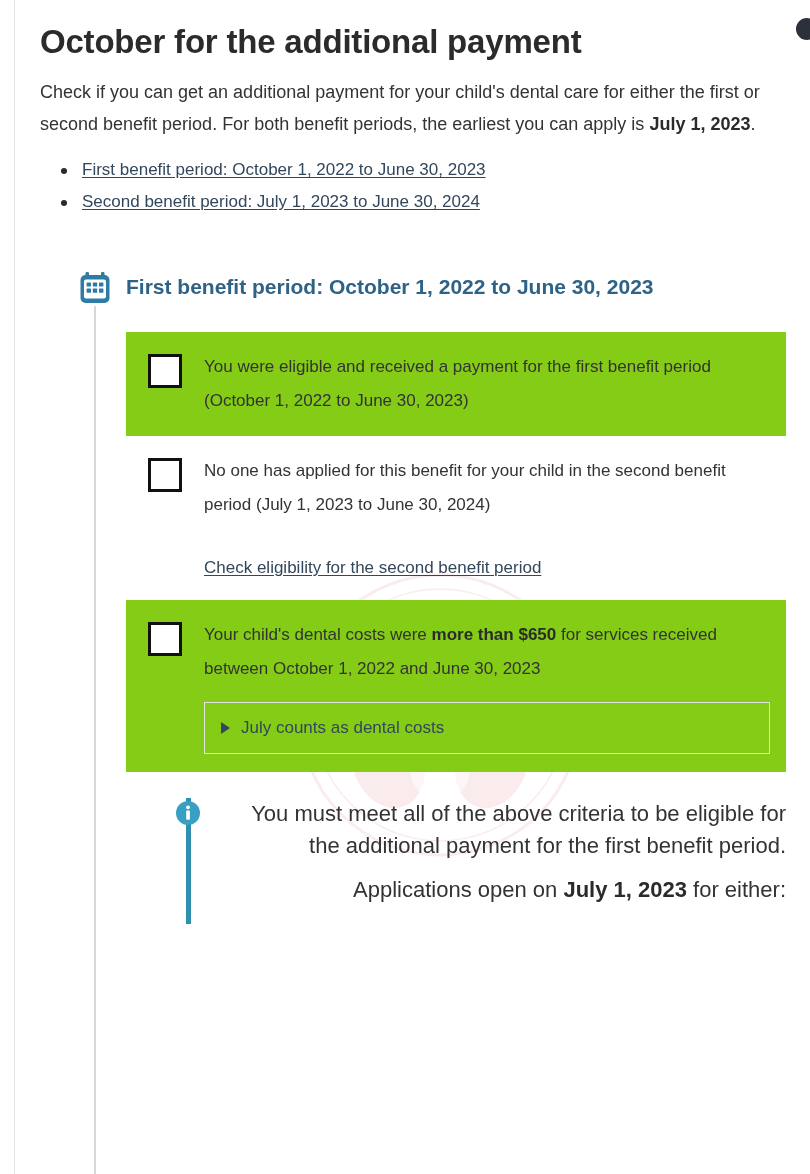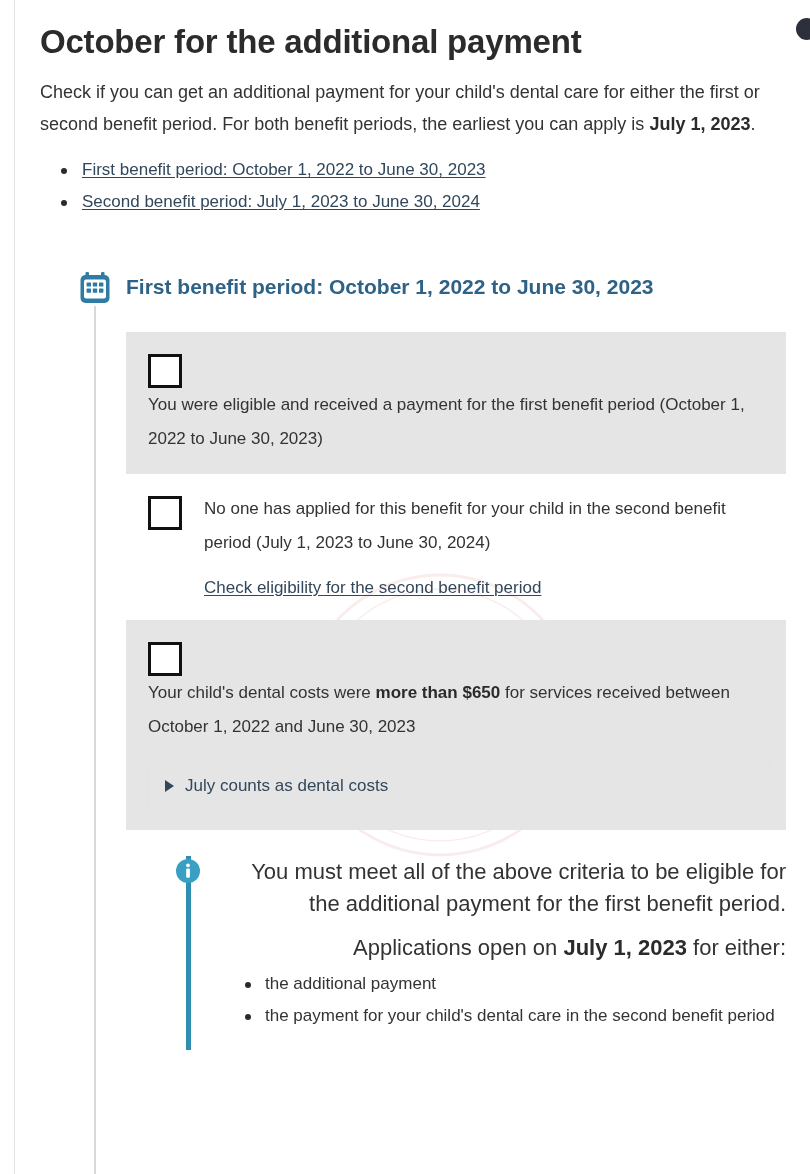--- a/index.html
+++ b/index.html
@@ -134,21 +134,21 @@
 
   
   .criteria-list { margin-top: 18px; }
 
   .criteria-row {
     display: flex;
     align-items: flex-start;
     padding: 18px 16px 18px 22px;
     background: transparent;
   }
-  .criteria-row.striped { background: #e5e5e5; flex-direction: column; }
+  .criteria-row.striped { background: #84cc16; }
 
   .cb {
     flex: 0 0 auto;
     width: 34px;
     height: 34px;
     border: 3px solid #111111;
     background: #ffffff;
     margin-top: 4px;
     margin-right: 22px;
   }
@@ -158,21 +158,21 @@
   .criteria-text {
     font-size: 17px;
     line-height: 34px;
     color: #333333;
     margin: 0;
   }
   .criteria-text b { font-weight: bold; color: #2b2b2b; }
 
   a.inline-link {
     display: inline-block;
-    margin-top: 14px;
+    margin-top: 32px;
     font-size: 17px;
     line-height: 28px;
     color: #33475b;
     text-decoration: underline;
     text-underline-offset: 2px;
   }
 
   .details {
     margin-top: 16px;
     border: 1px solid #e3e3e3;
@@ -348,21 +348,17 @@
           <circle cx="13" cy="13" r="12" fill="#39a0c4"></circle>
           <circle cx="13" cy="7.3" r="1.9" fill="#ffffff"></circle>
           <rect x="11.2" y="10.6" width="3.7" height="9.2" rx="1" fill="#ffffff"></rect>
         </svg>
 
 
         <p class="callout-text">You must meet all of the above criteria to be eligible for the additional payment for the first benefit period.</p>
 
         <p class="callout-text"><span>Applications open on </span><b>July 1, 2023</b><span> for either:</span></p>
 
-        <ul class="callout-list">
-          <li>the additional payment</li>
-          <li>the payment for your child's dental care in the second benefit period</li>
-        </ul>
       </div>
 
     </div>
   </section>
 </div>
 
 </body></html>

